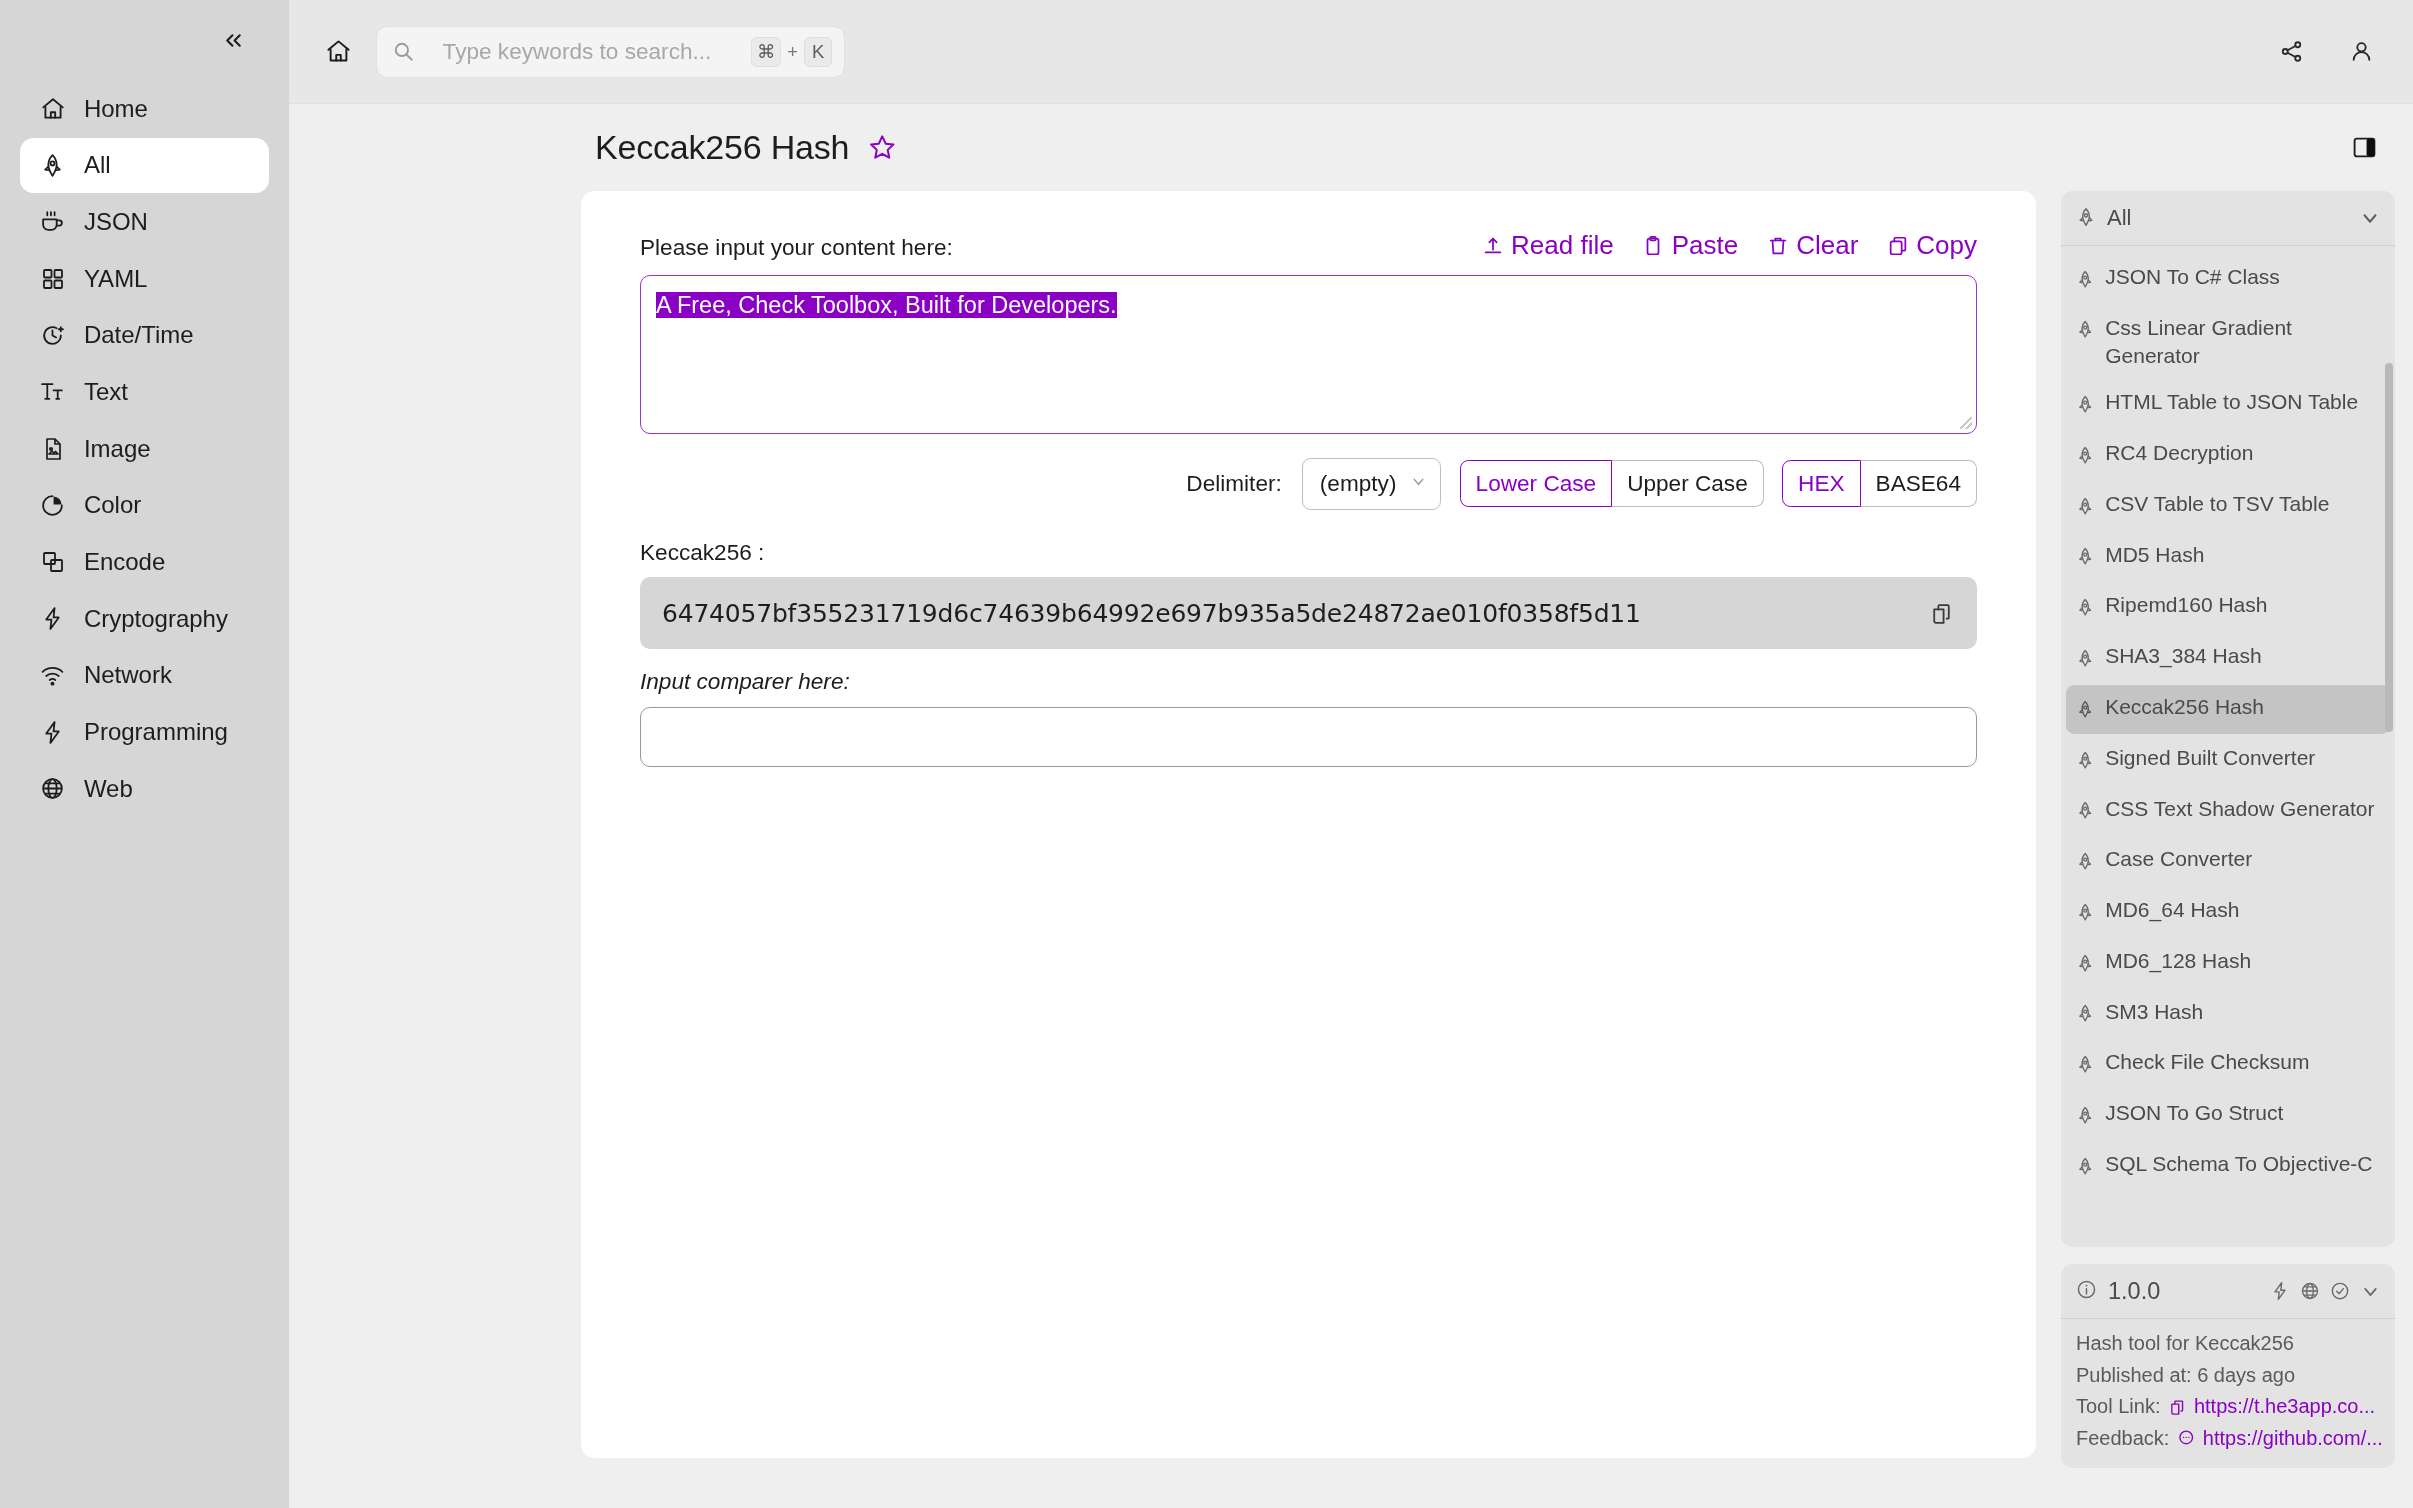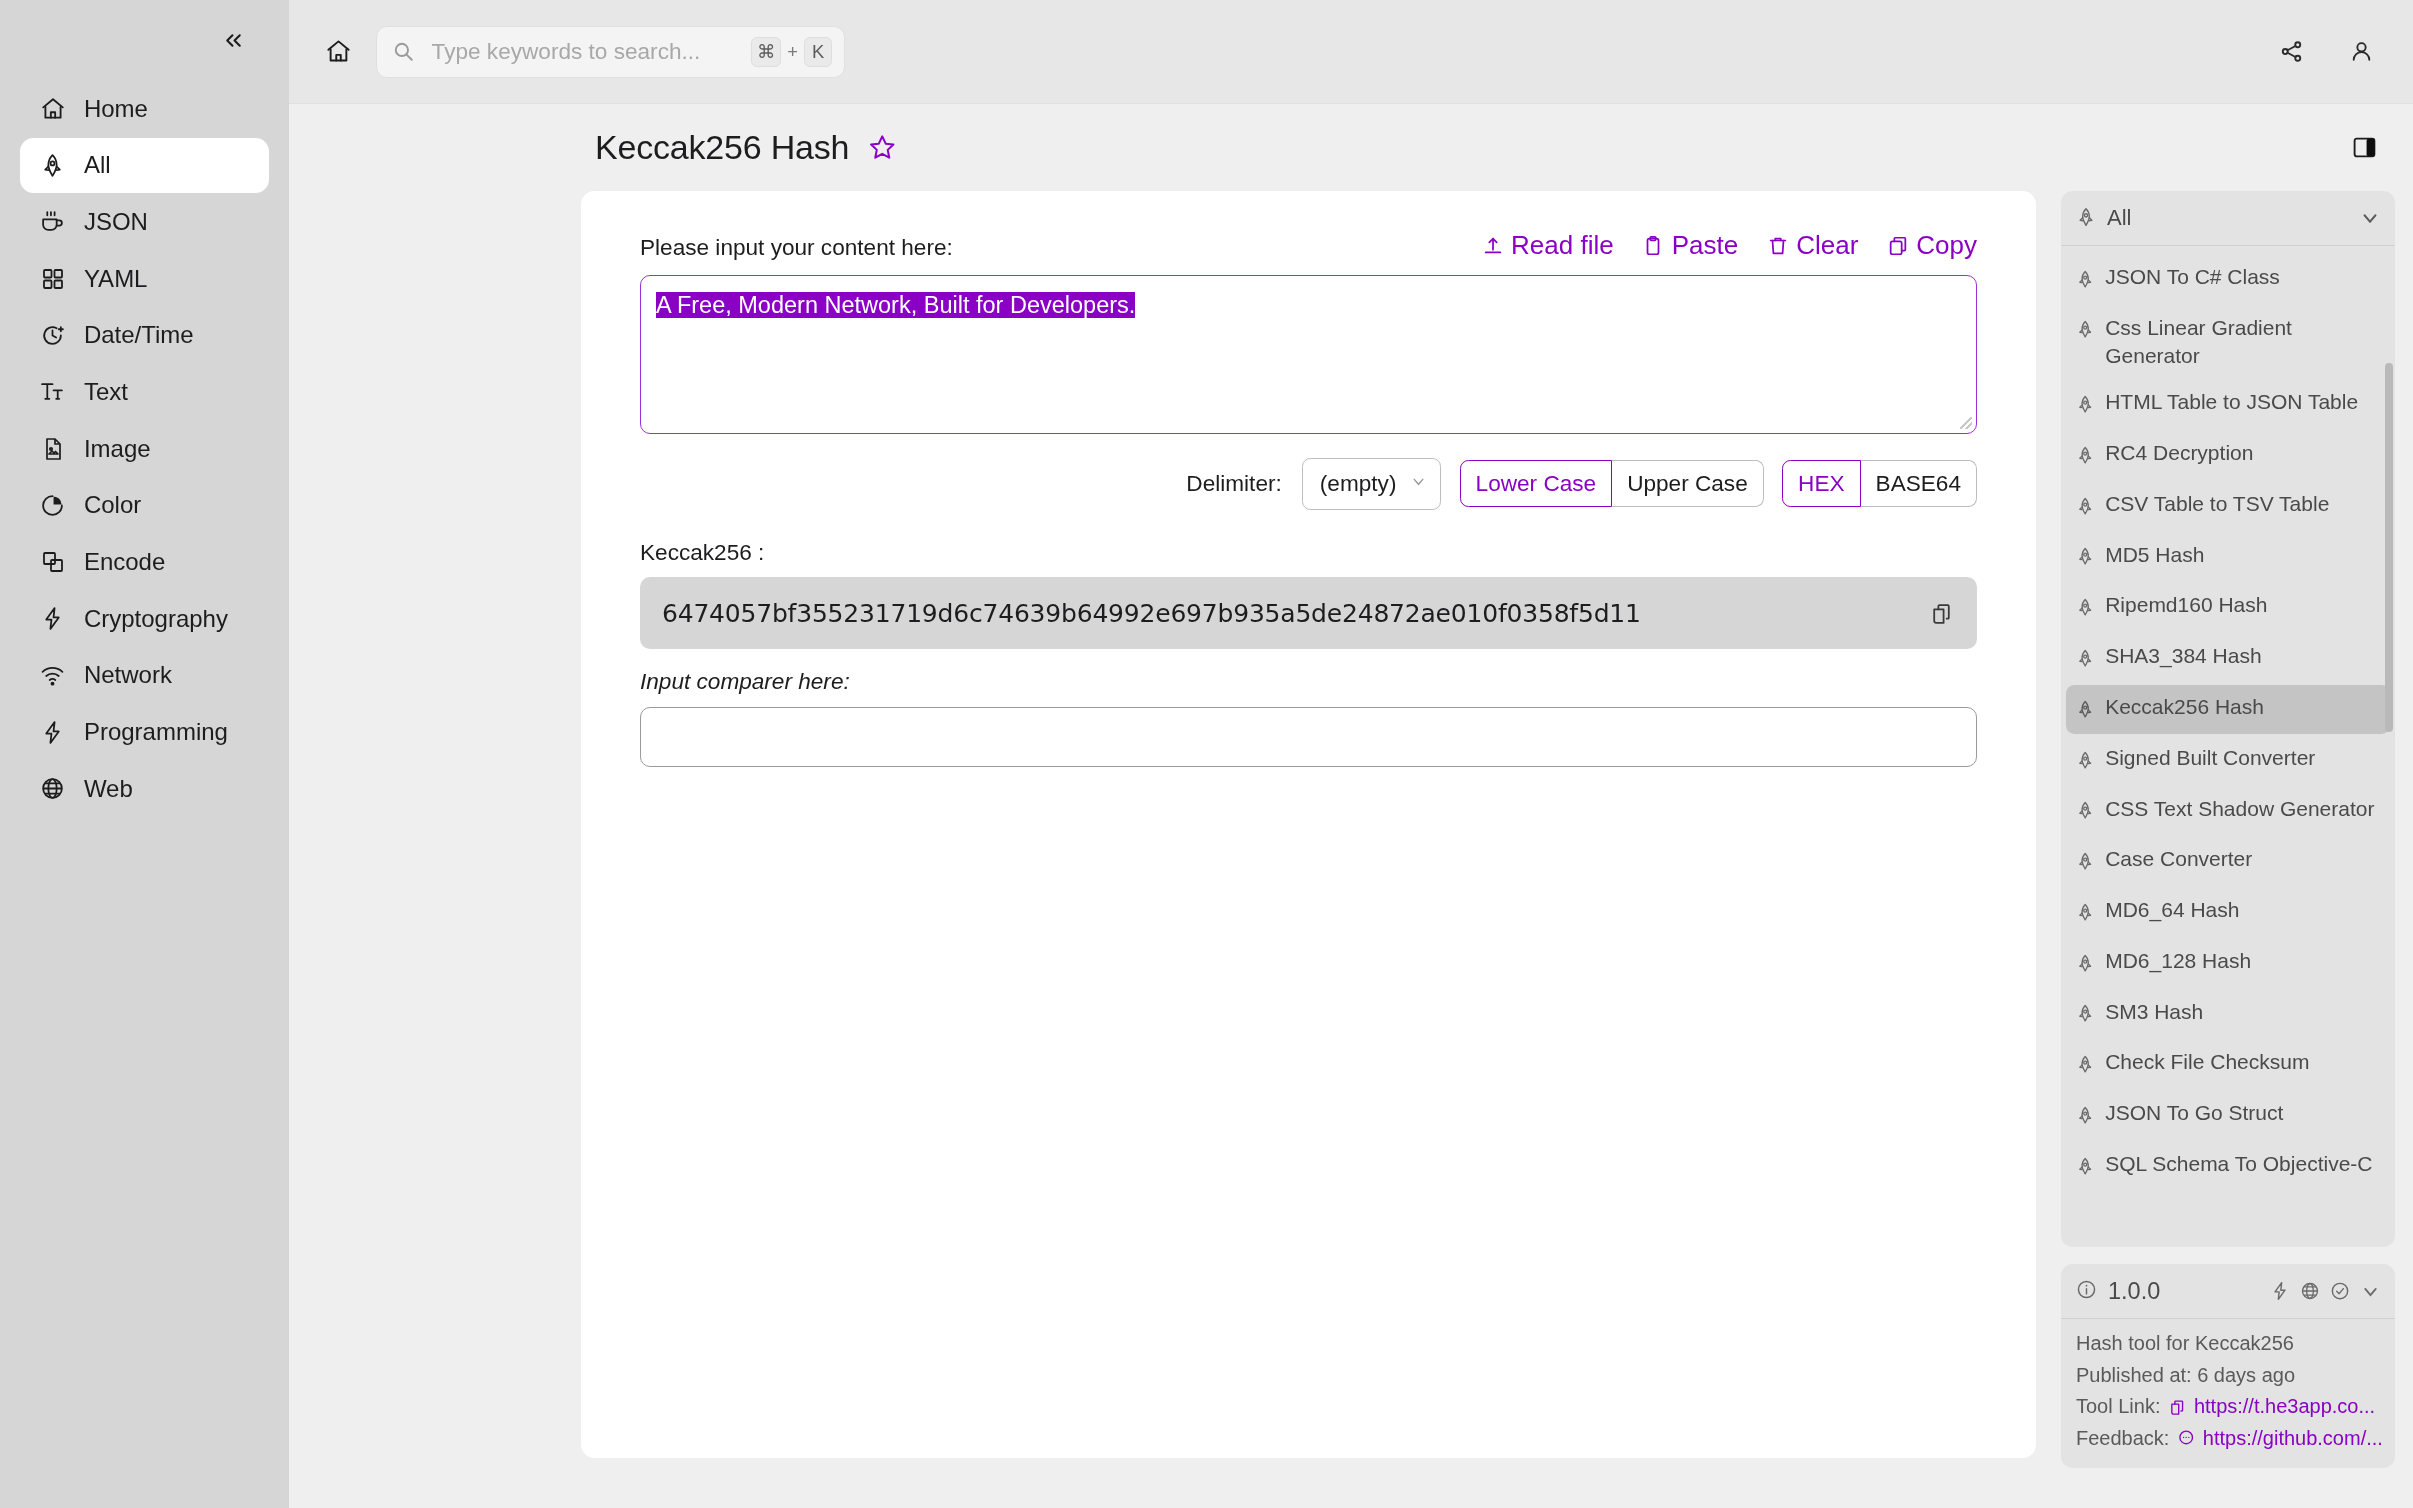--- a/index.html
+++ b/index.html
@@ -42,21 +42,21 @@
     background: #e7e7e7;
     display:flex; align-items:center;
     padding: 0 32px 0 27px;
     border-bottom: 0.8px solid #e1e1e1;
   }
   .home-btn { width:45px; height:45px; display:flex; align-items:center; justify-content:center; cursor:pointer; color:#1c1c1c; }
   .searchbox {
     margin-left: 15px;
     width: 469px; height: 52px;
     background:#f4f4f4; border:0.8px solid #e0e0e0; border-radius: 11px;
-    display:flex; align-items:center; padding: 0 11.7px 0 15px; gap: 17px;
+    display:flex; align-items:center; padding: 0 11.7px 0 15px; gap: 28px;
     cursor:text;
   }
   .search-ico { color:#9a9a9a; display:flex; }
   .search-ph { flex:1; color:#a8a8a8; font-size: 22.6px; white-space:nowrap; }
   .kbd-wrap { display:flex; align-items:center; gap:5.9px; color:#7a7a7a; font-size: 18.4px; }
   .kbd {
     background:#eaeaea; border:0.8px solid #dedede; border-radius:5.9px;
     min-width: 28.5px; height: 30px; display:flex; align-items:center; justify-content:center;
     font-size: 18.4px; color:#5c5c5c; padding: 0 5px;
   }
@@ -425,21 +425,21 @@
                   <svg width="22" height="22" viewBox="0 0 24 24" fill="none" stroke="#8A00C4" stroke-width="1.9" stroke-linecap="round" stroke-linejoin="round">
                       <rect x="4" y="7" width="12" height="14" rx="2"></rect>
                       <path d="M8 7V4a1 1 0 0 1 1-1h10a1 1 0 0 1 1 1v12a1 1 0 0 1-1 1h-3"></path>
                     </svg>
                   <span>Copy</span>
                 </span>
               </span>
             </div>
 
             <div class="textarea">
-              <span class="sel">A Free, Modern Network, Built for Developers.</span>
+              <span class="sel">A Free, Check Toolbox, Built for Developers.</span>
               <span class="resize-grip"></span>
             </div>
 
             <div class="opts-row">
               <span class="delim-label">Delimiter:</span>
               <span class="select">
                 <span>(empty)</span>
                 <span class="chev">
                   <svg width="17" height="17" viewBox="0 0 24 24" fill="none" stroke="#9a9a9a" stroke-width="2" stroke-linecap="round">
                       <polyline points="6,9 12,16 18,9"></polyline>

